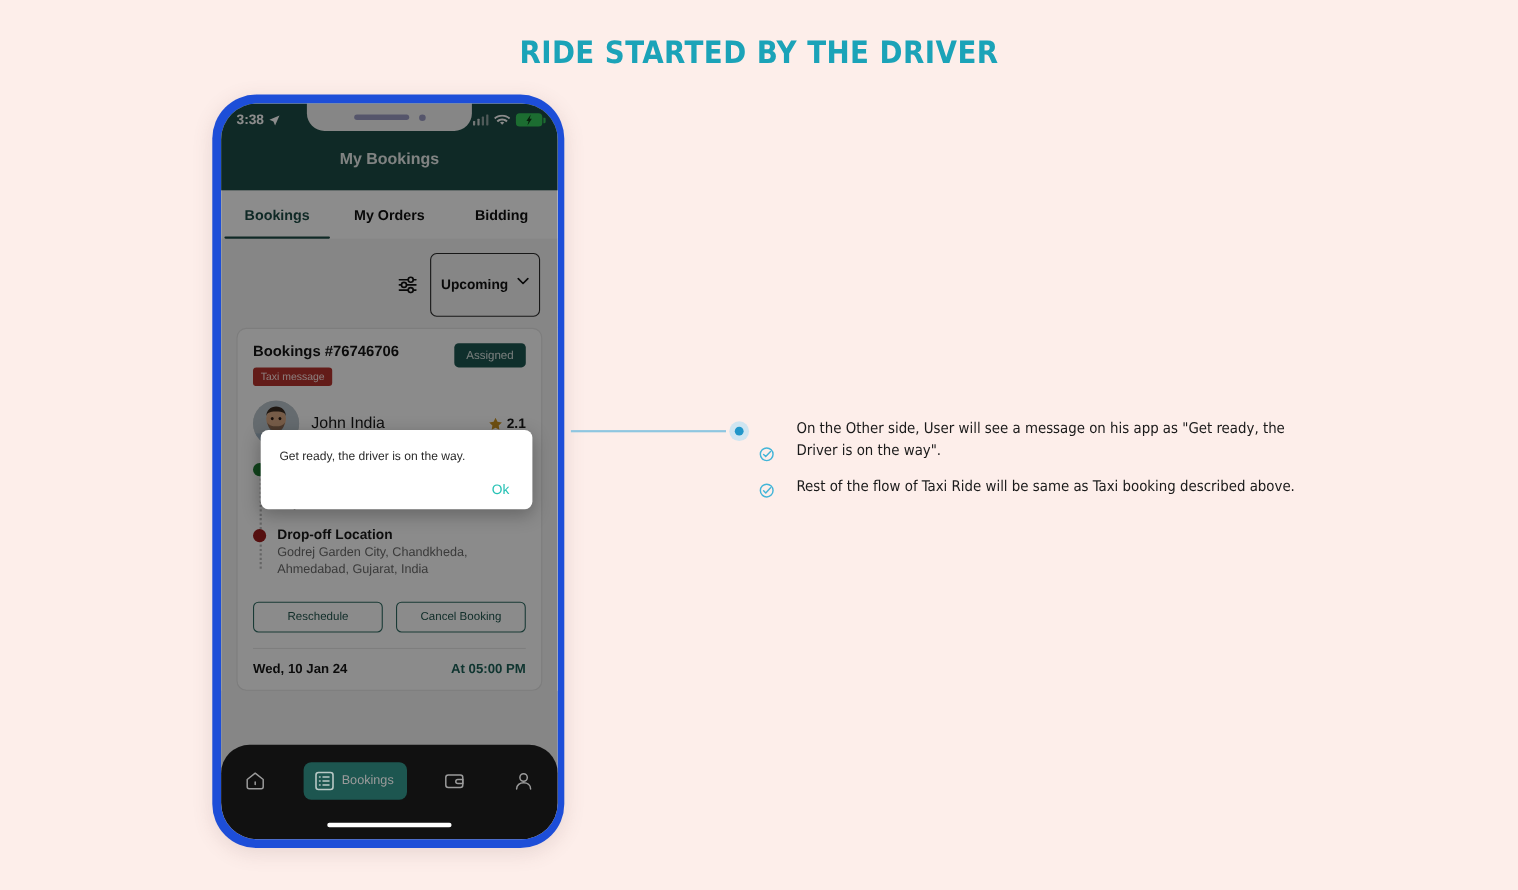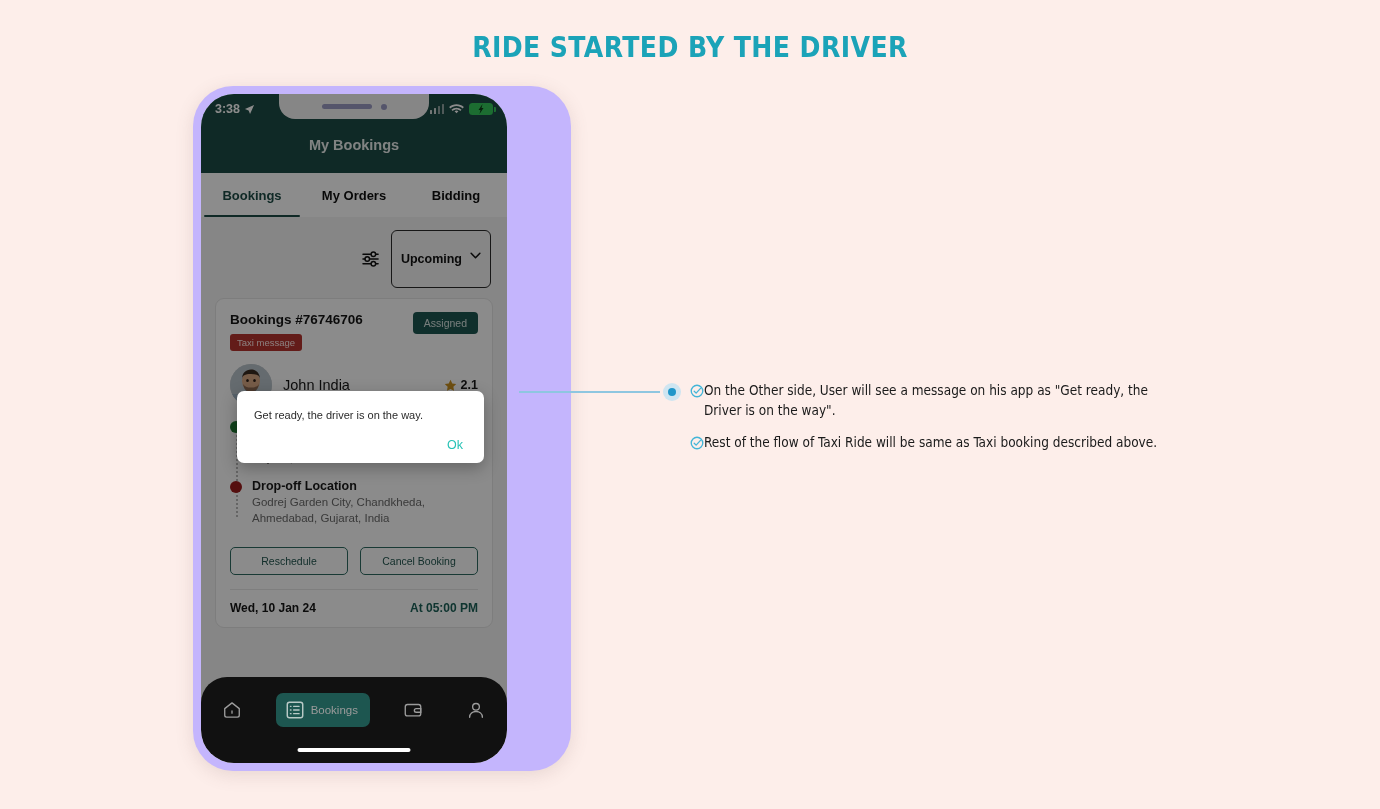--- a/index.html
+++ b/index.html
@@ -16,22 +16,22 @@
     position: absolute; top: 31px; left: 0; width: 1380px;
     text-align: center;
     font-size: 28px; font-weight: 700; letter-spacing: .4px;
     color: #1ba3b8;
     font-family: "DejaVu Sans Condensed", "Liberation Sans", sans-serif;
   }
 
   
   .phone {
     position: absolute; left: 193px; top: 86px;
-    width: 378px; height: 685px;
-    background: #c4b5fd;
+    width: 320px; height: 685px;
+    background: #1d4ed8;
     border-radius: 40px;
     padding: 8px;
     box-shadow: 0 4px 18px rgba(120,90,90,.16);
   }
   .screen {
     position: relative; width: 306px; height: 669px;
     border-radius: 33px; overflow: hidden;
     background: #f4f4f4;
   }
 
@@ -202,21 +202,21 @@
     background: #8ec6e0;
   }
   .conn-dot {
     position: absolute; left: 663px; top: 383px;
     width: 18px; height: 18px; border-radius: 50%;
     background: #cfe5f1; display: flex; align-items: center; justify-content: center;
   }
   .conn-dot i { width: 8px; height: 8px; border-radius: 50%; background: #2196c9; display:block; }
 
   .annot { position: absolute; left: 690px; top: 381px; width: 490px; }
-  .annot-row { display: flex; gap: 0; margin-bottom: 13px; }
+  .annot-row { display: flex; gap: 20px; margin-bottom: 13px; align-items: flex-end; }
   .check { width: 14px; height: 14px; flex: none; margin-top: 3px; display: block; }
   .annot-text {
     font-size: 13.5px; color: #1a1a1a; line-height: 1.45;
     font-family: "DejaVu Sans Condensed", "Liberation Sans", sans-serif;
   }
 </style>
 </head>
 <body>
 
 <div id="stage">

